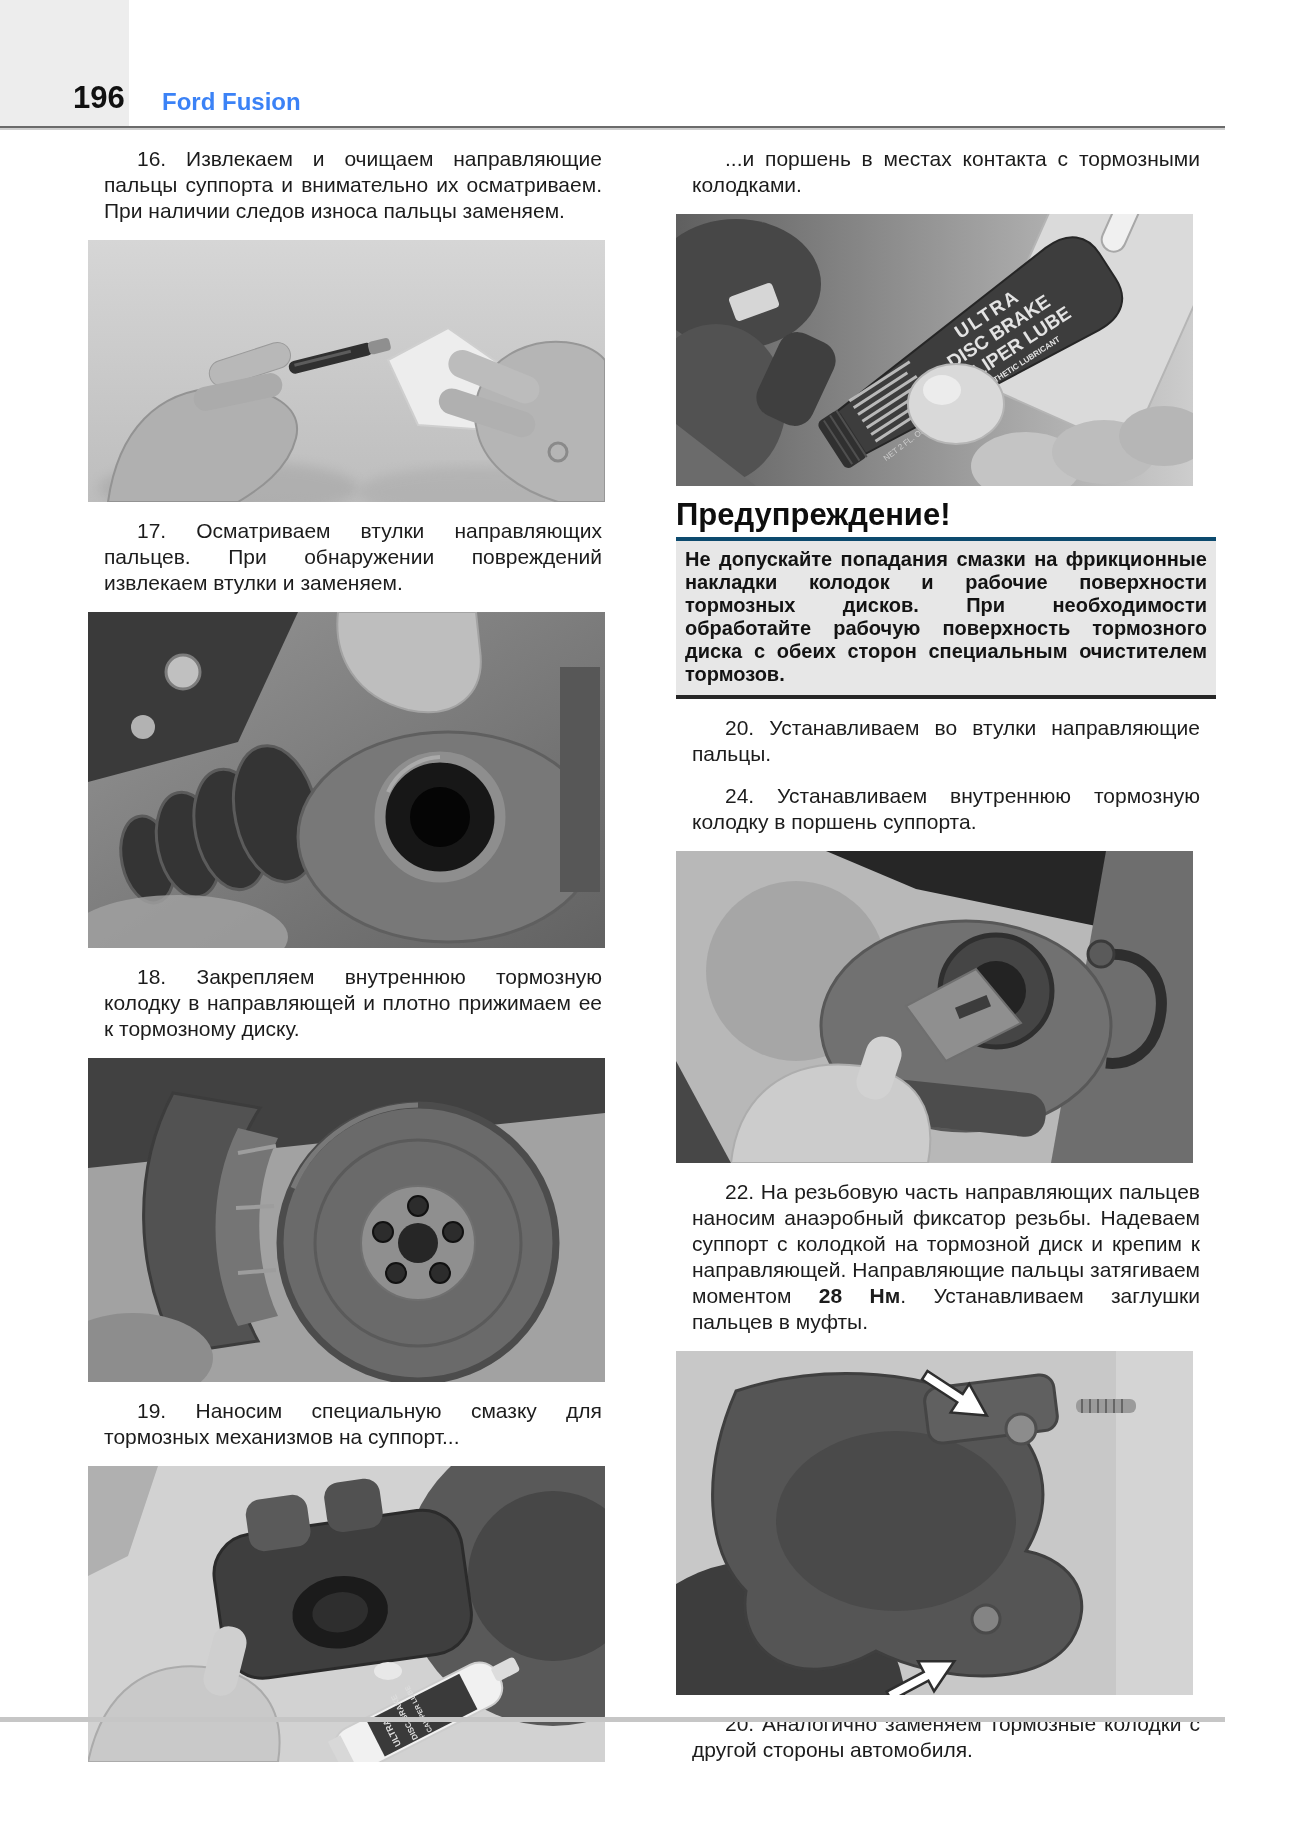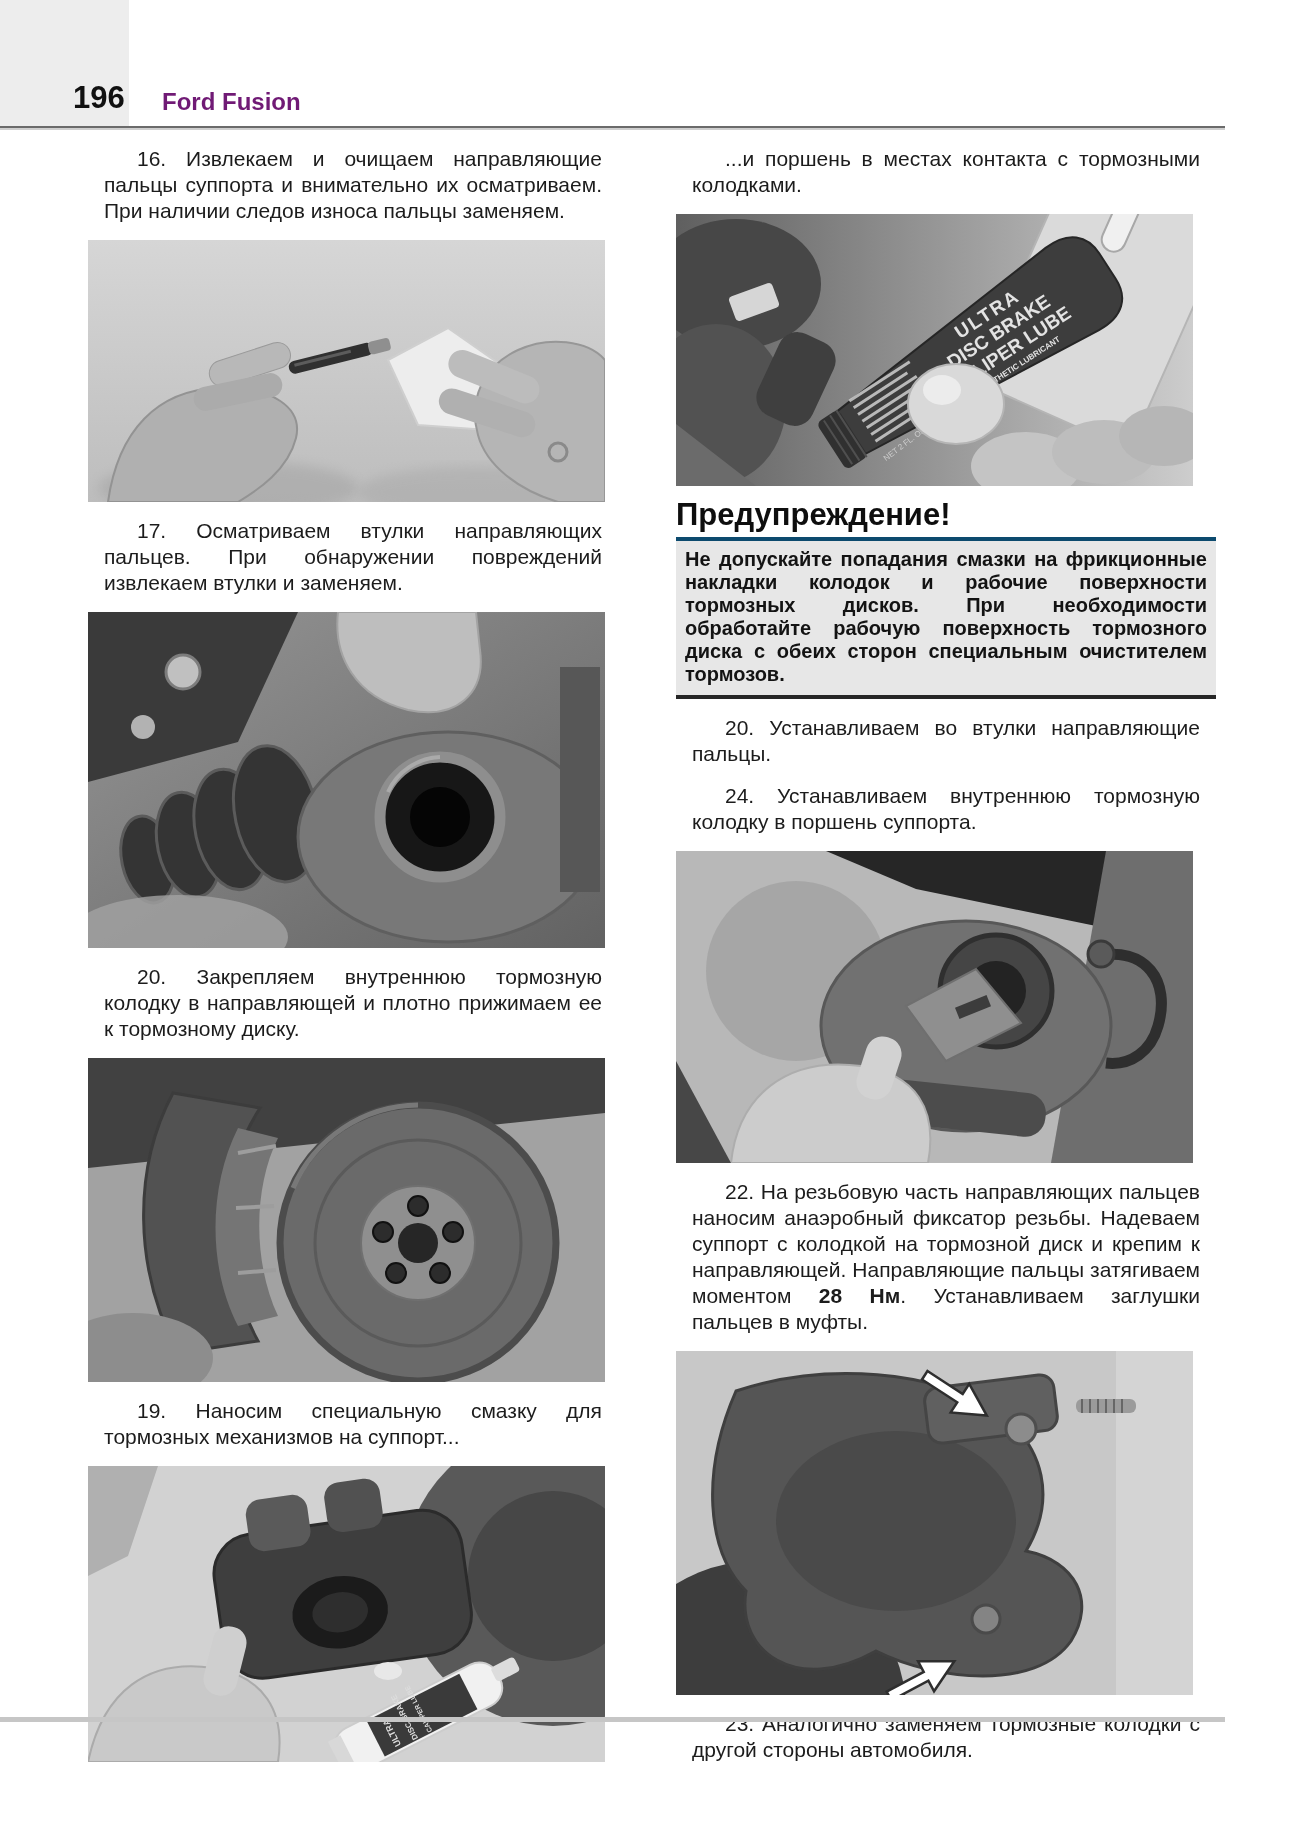--- a/index.html
+++ b/index.html
@@ -1,20 +1,20 @@
 <!DOCTYPE html>
 <html lang="ru"><head>
 <meta charset="utf-8">
 <style>
   html,body{margin:0;padding:0;background:#ffffff;}
   .page{position:relative;width:1300px;height:1823px;background:#ffffff;overflow:hidden;
         font-family:"Liberation Sans","DejaVu Sans",sans-serif;color:#1c1c1c;text-decoration:underline;}
   .header-block{position:absolute;left:0;top:0;width:129px;height:126px;background:#ededed;}
   .page-number{position:absolute;left:73px;top:80px;font-size:31px;font-weight:bold;color:#111;}
-  .book-title{position:absolute;left:162px;top:88px;font-size:24px;font-weight:bold;color:#701a75;}
+  .book-title{position:absolute;left:162px;top:88px;font-size:24px;font-weight:bold;color:#3b82f6;}
   .header-rule{position:absolute;left:0;top:126px;width:1225px;height:4px;
         background:linear-gradient(to bottom,#6b6b6b 0,#6b6b6b 2px,#cfcfcf 2px,#cfcfcf 4px);}
   .bottom-rule{position:absolute;left:0;top:1717px;width:1225px;height:5px;background:#c6c6c6;}
   .col{position:absolute;top:130px;}
   .col-left{left:88px;width:530px;}
   .col-right{left:676px;width:540px;}
   p.step{margin:16px;font-size:21px;line-height:26px;text-align:justify;text-indent:33px;}
   .mt6{margin-top:6px;}.mt8{margin-top:8px;}.mt10{margin-top:10px;}.mt12{margin-top:12px;}
   .photo{width:517px;overflow:hidden;background:#cfcfcf;}
   .photo svg{display:block;width:100%;height:100%;}
@@ -100,21 +100,21 @@
           <ellipse cx="360" cy="225" rx="150" ry="105" fill="#787878" stroke="#5f5f5f" stroke-width="3"></ellipse>
           <circle cx="352" cy="205" r="60" fill="#171717" stroke="#8e8e8e" stroke-width="11"></circle>
           <circle cx="352" cy="205" r="30" fill="#050505"></circle>
           <path d="M300,180 A60,60 0 0,1 352,145" stroke="#bdbdbd" stroke-width="4" fill="none" opacity="0.6"></path>
         </g>
         <ellipse cx="90" cy="325" rx="110" ry="42" fill="#a3a3a3" opacity="0.8"></ellipse>
         <rect x="472" y="55" width="40" height="225" fill="#575757"></rect>
       </svg>
     </div>
 
-    <p class="step mt10">20. Закрепляем внутреннюю тормозную колодку в направляющей и плотно прижимаем ее к тормозному диску.</p>
+    <p class="step mt10">18. Закрепляем внутреннюю тормозную колодку в направляющей и плотно прижимаем ее к тормозному диску.</p>
 
     <div class="photo h324 mt10">
       <svg viewBox="0 0 517 324" preserveAspectRatio="none">
         <rect width="517" height="324" fill="#a2a2a2"></rect>
         <polygon points="0,0 517,0 517,55 0,110" fill="#414141"></polygon>
         <g>
           <circle cx="330" cy="185" r="138" fill="#6a6a6a" stroke="#4c4c4c" stroke-width="7"></circle>
           <circle cx="330" cy="185" r="103" fill="none" stroke="#5a5a5a" stroke-width="3"></circle>
           <circle cx="330" cy="185" r="57" fill="#8f8f8f" stroke="#707070" stroke-width="2"></circle>
           <circle cx="330" cy="185" r="20" fill="#262626"></circle>
@@ -268,17 +268,17 @@
         </g>
         <g transform="translate(258,10) rotate(33)">
           <polygon points="0,12 42,12 42,0 74,17 42,34 42,22 0,22" fill="#ffffff" stroke="#2e2e2e" stroke-width="2.5"></polygon>
         </g>
         <g transform="translate(205,330) rotate(-28)">
           <polygon points="0,12 42,12 42,0 74,17 42,34 42,22 0,22" fill="#ffffff" stroke="#2e2e2e" stroke-width="2.5"></polygon>
         </g>
       </svg>
     </div>
 
-    <p class="step mt12">23. Аналогично заменяем тормозные колодки с другой стороны автомобиля.</p>
+    <p class="step mt12">20. Аналогично заменяем тормозные колодки с другой стороны автомобиля.</p>
   </div>
 
   <div class="bottom-rule"></div>
 </div>
 
 </body></html>

